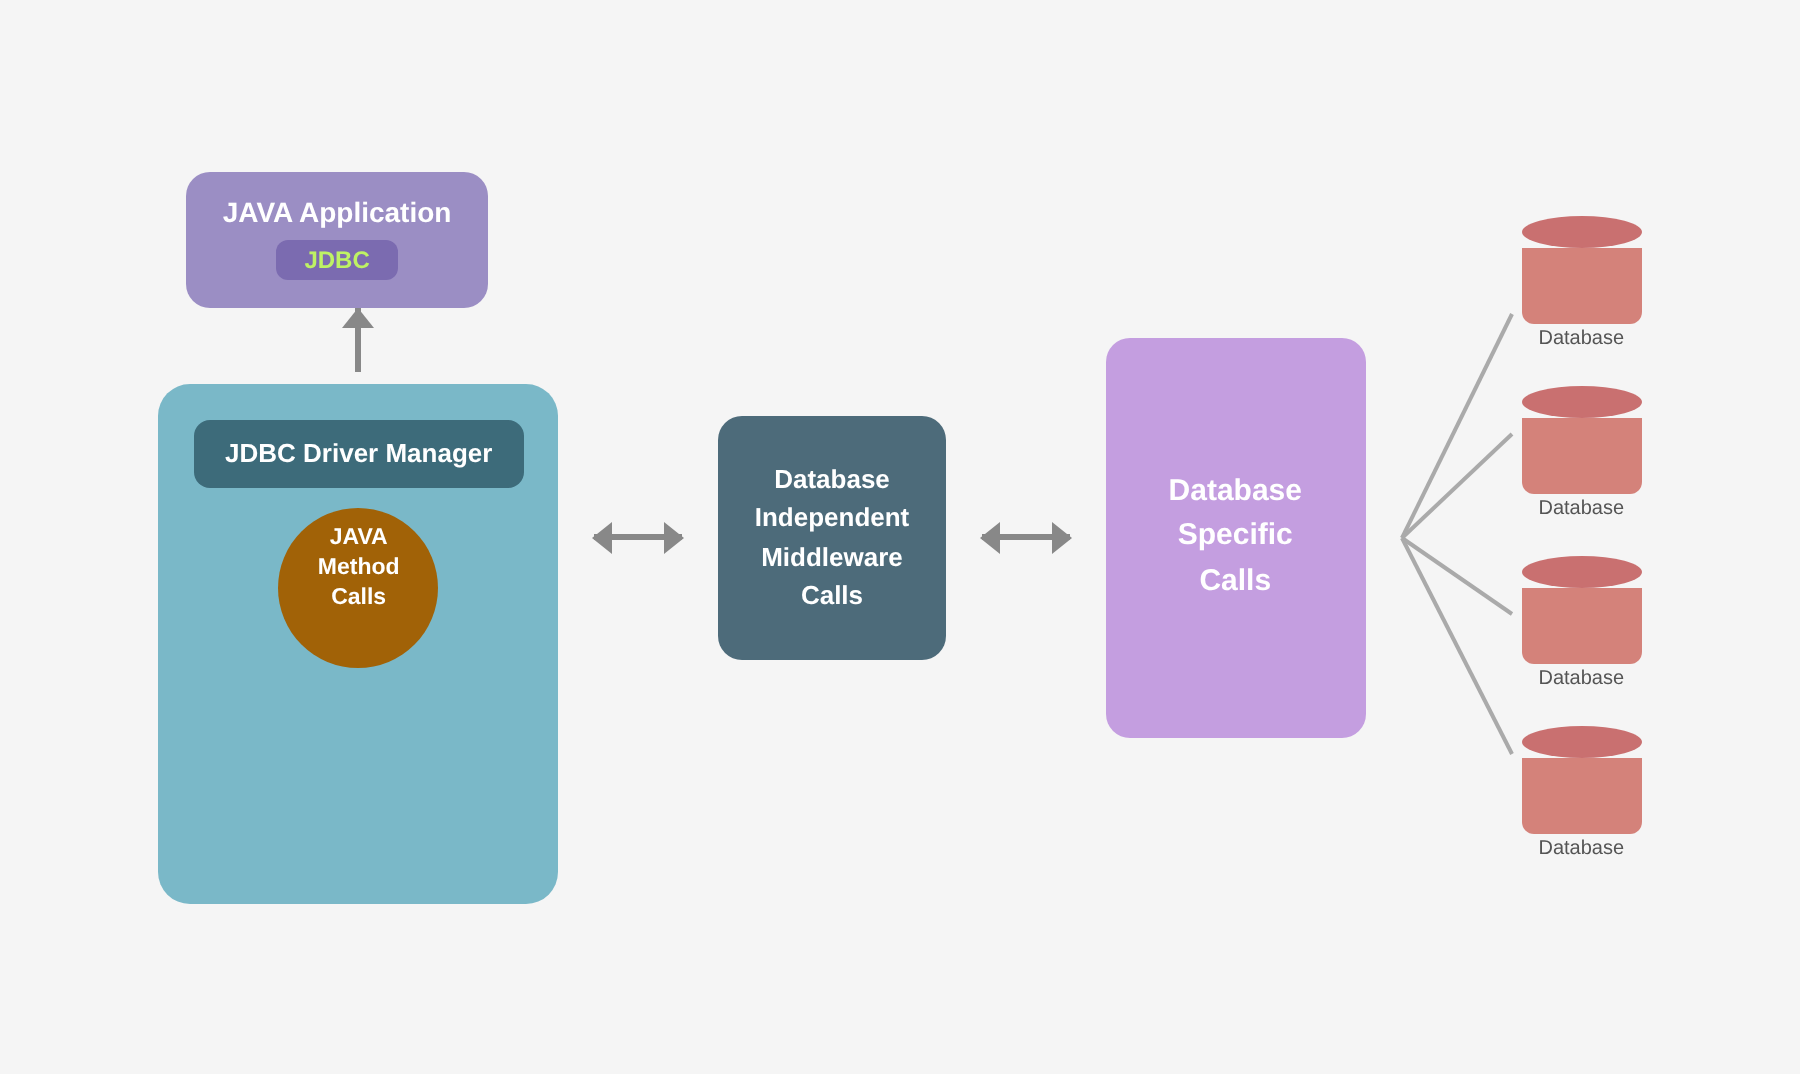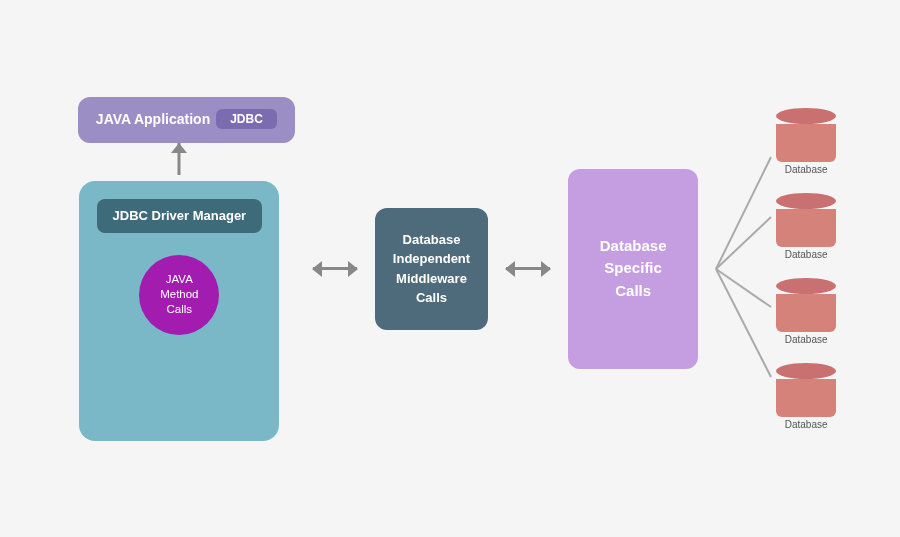--- a/index.html
+++ b/index.html
@@ -18,49 +18,49 @@
       align-items: center;
       gap: 18px;
       position: relative;
       padding: 20px;
     }
     .java-app-box {
       background: #9b8ec4;
       border-radius: 12px;
       padding: 12px 18px 14px 18px;
       display: flex;
-      flex-direction: row;
+      flex-direction: column;
       align-items: center;
       gap: 6px;
       min-width: 130px;
     }
     .java-app-title {
       color: #fff;
       font-weight: bold;
       font-size: 14px;
       text-align: center;
     }
     .jdbc-badge {
       background: #7b6bb0;
-      color: #ffffff;
+      color: #bef264;
       font-weight: bold;
       font-size: 12px;
       border-radius: 6px;
       padding: 3px 14px;
     }
 
     
     .jdbc-manager-box {
       background: #7ab8c8;
       border-radius: 16px;
       padding: 18px 14px 18px 14px;
       display: flex;
       flex-direction: column;
       align-items: center;
-      gap: 14px;
+      gap: 2px;
       min-width: 200px;
       min-height: 260px;
       justify-content: flex-start;
       position: relative;
     }
     .jdbc-manager-label {
       background: #3d6b7a;
       color: #fff;
       font-weight: bold;
       font-size: 13px;
@@ -68,30 +68,30 @@
       padding: 8px 16px;
       text-align: center;
       line-height: 1.4;
     }
     .circles-row {
       display: flex;
       gap: 14px;
       margin-top: 8px;
     }
     .circle-box {
-      background: #a21caf;
+      background: #a16207;
       border-radius: 50%;
       width: 80px;
       height: 80px;
       display: flex;
-      align-items: center;
+      align-items: flex-start;
       justify-content: center;
       text-align: center;
       color: #fff;
-      font-weight: normal;
+      font-weight: bold;
       font-size: 11.5px;
       line-height: 1.3;
       padding: 8px;
     }
 
     
     .left-block {
       display: flex;
       flex-direction: column;
       align-items: center;

